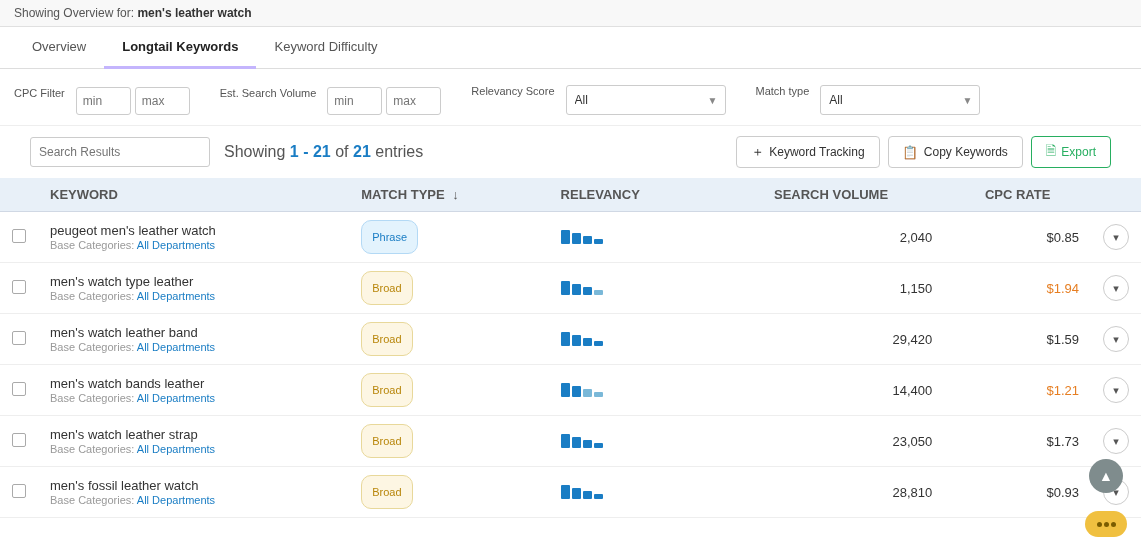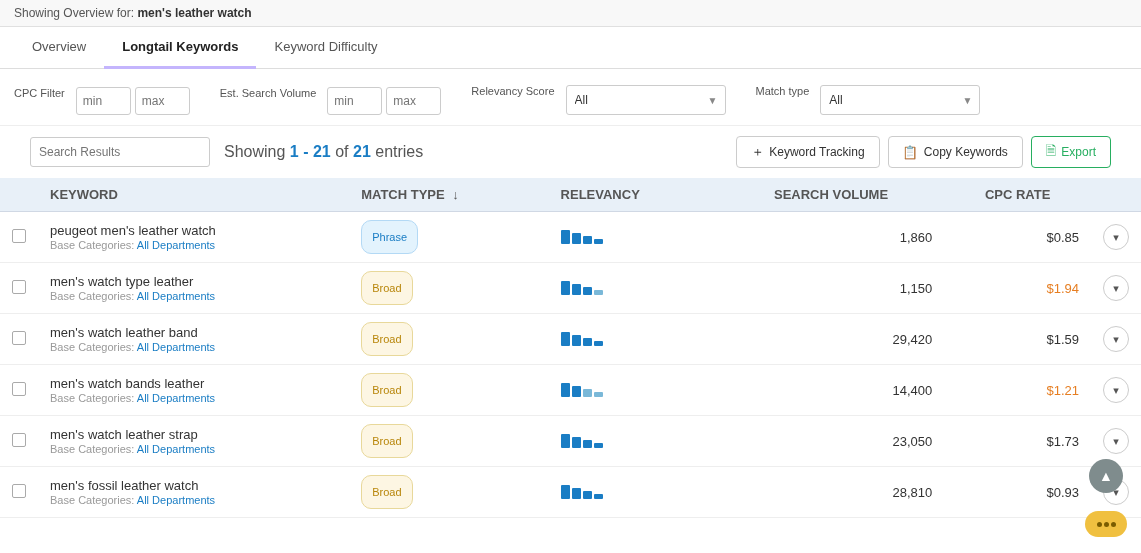--- a/index.html
+++ b/index.html
@@ -248,21 +248,21 @@
         <span class="badge badge-phrase">Phrase</span>
       </td>
       <td>
             <div style="display:flex;gap:2px;align-items:flex-end;">
               <div style="width:9px;height:14px;background:#1a7dc4;border-radius:1px;"></div>
               <div style="width:9px;height:11px;background:#1a7dc4;border-radius:1px;"></div>
               <div style="width:9px;height:8px;background:#1a7dc4;border-radius:1px;"></div>
               <div style="width:9px;height:5px;background:#1a7dc4;border-radius:1px;"></div>
             </div>
           </td>
-      <td class="right">1,860</td>
+      <td class="right">2,040</td>
       <td class="right">
         <span class="">$0.85</span>
       </td>
       <td>
         <button class="chevron-btn">▾</button>
       </td>
     </tr>
         <tr>
       <td>
         <span class="cb"></span>

